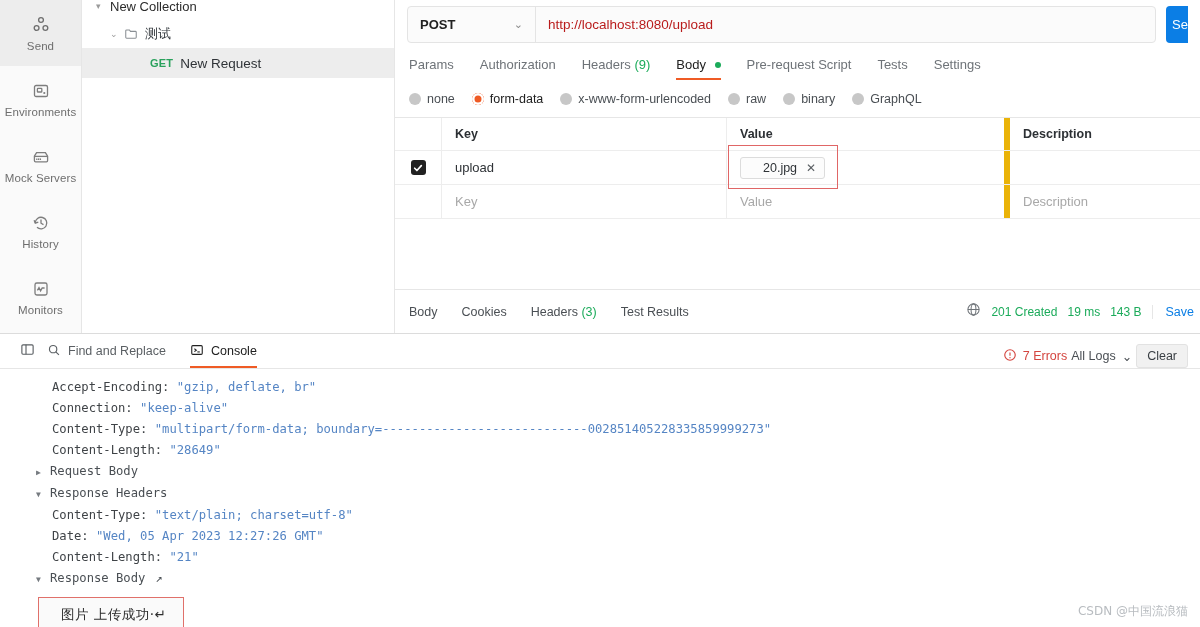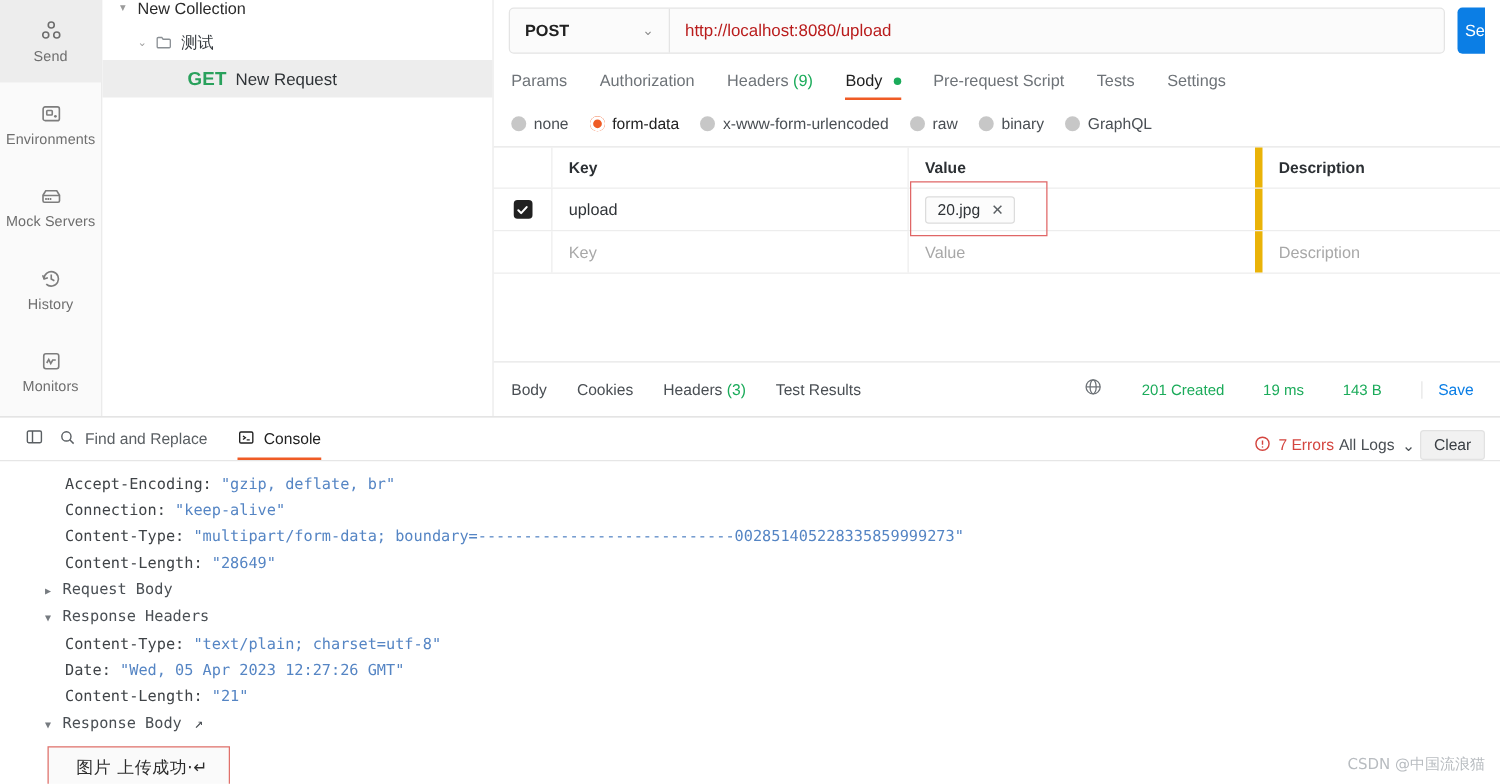--- a/index.html
+++ b/index.html
@@ -35,21 +35,21 @@
     font-size: 13px; color: #33383d; cursor: pointer;
   }
   .side-row.collection { padding-left: 14px; color: #2b2b2b; font-weight: 400; }
   .side-row.folder { padding-left: 28px; }
   .side-row.request {
     padding-left: 66px; background: #ededed; height: 30px;
     border-left: 2px solid transparent;
   }
   .caret { width: 14px; color: #9b9b9b; font-size: 9px; display:inline-block; }
   .folder-ico { margin-right: 7px; display: inline-flex; }
-  .method-get { color: #29a15c; font-size: 15px; font-weight: 700; margin-right: 7px; letter-spacing: .2px; }
+  .method-get { color: #29a15c; font-size: 11px; font-weight: 700; margin-right: 7px; letter-spacing: .2px; }
   .req-name { font-size: 13.5px; color: #2f3337; }
   .cn { font-family: "DejaVu Sans", "Liberation Sans", sans-serif; }
 
   
   .main {
     position: absolute; left: 395px; top: 0; right: 0; height: 333px;
     background: #ffffff;
   }
   .urlbar { display: flex; align-items: center; padding: 6px 12px 0 12px; }
   .url-wrap {
@@ -120,37 +120,37 @@
   .cell-ph  { font-size: 13px; color: #a8a8a8; }
   .cbox {
     width: 15px; height: 15px; border-radius: 3px; background: #212121;
     display: flex; align-items: center; justify-content: center;
     cursor: pointer;
   }
   .cbox svg { display:block; }
   .file-chip {
     display: inline-flex; align-items: center; gap: 9px;
     border: 1px solid #dcdcdc; border-radius: 3px; background: #fcfcfc;
-    padding: 3px 8px 3px 9px; font-size: 12.5px; color: #2f3337;
+    padding: 3px 8px 3px 22px; font-size: 12.5px; color: #2f3337;
   }
   .chip-x { color: #5a5f63; font-size: 12px; cursor: pointer; line-height: 1; }
   .redbox {
     position: absolute; border: 1.6px solid #e06666; pointer-events: none;
   }
   #redbox-file { left: 1px; top: -6px; width: 110px; height: 44px; }
 
   
   .respbar {
     position: absolute; left: 0; right: 0; bottom: 0; height: 44px;
     border-top: 1px solid #e6e6e6; display: flex; align-items: center;
     padding: 0 0 0 14px;
   }
   .resp-tabs { display: flex; gap: 24px; }
   .resp-tab { font-size: 12.5px; color: #4a4f54; cursor: pointer; }
-  .resp-meta { margin-left: auto; display: flex; align-items: center; gap: 31px; padding-right: 21px; }
+  .resp-meta { margin-left: auto; display: flex; align-items: center; gap: 10px; padding-right: 6px; }
   .resp-meta .m { font-size: 12px; color: #1bab5a; }
   .count-green { color: #1bab5a; }
   .save-link { font-size: 12.5px; color: #0b7ee5; cursor: pointer; border-left: 1px solid #e6e6e6; padding-left: 13px; }
 
   
   .console {
     position: absolute; left: 0; right: 0; top: 333px; bottom: 0;
     background: #ffffff; border-top: 1px solid #dcdcdc;
   }
   .console-bar {

